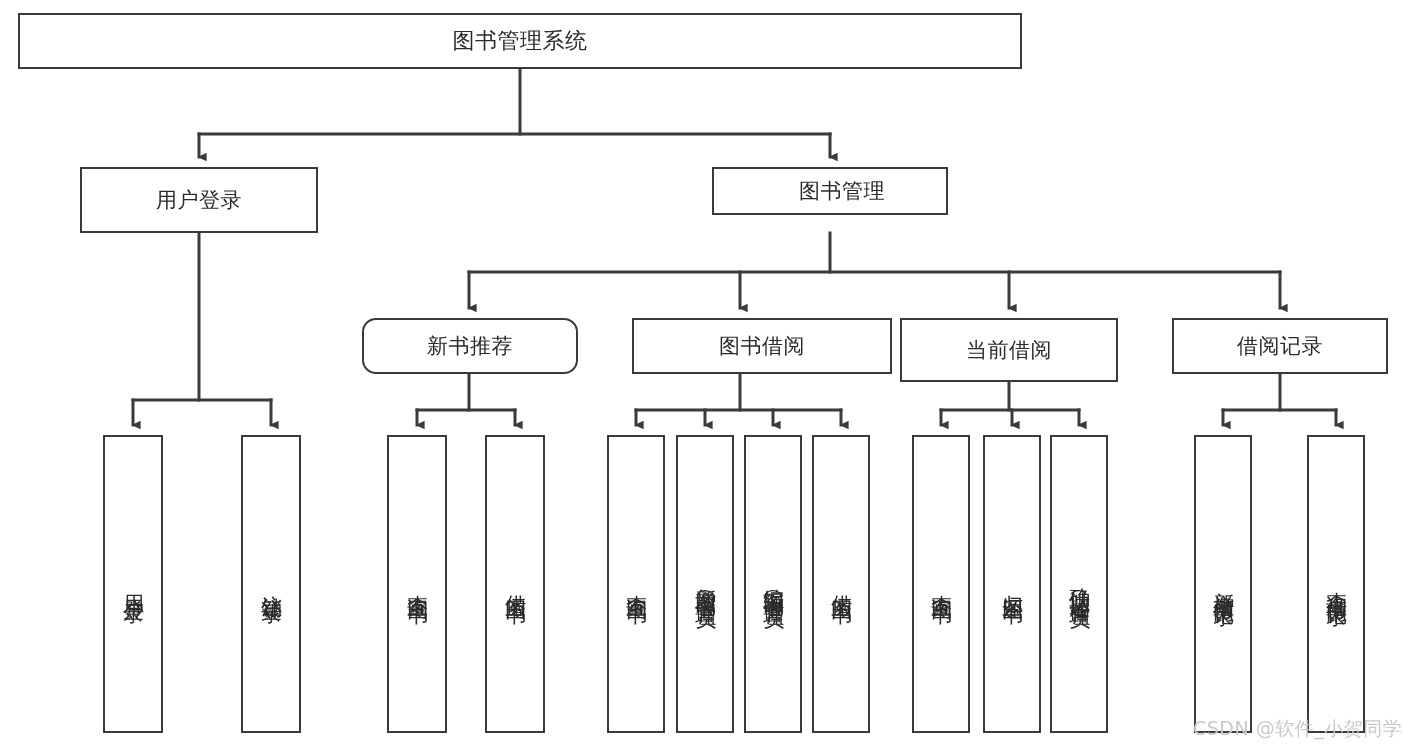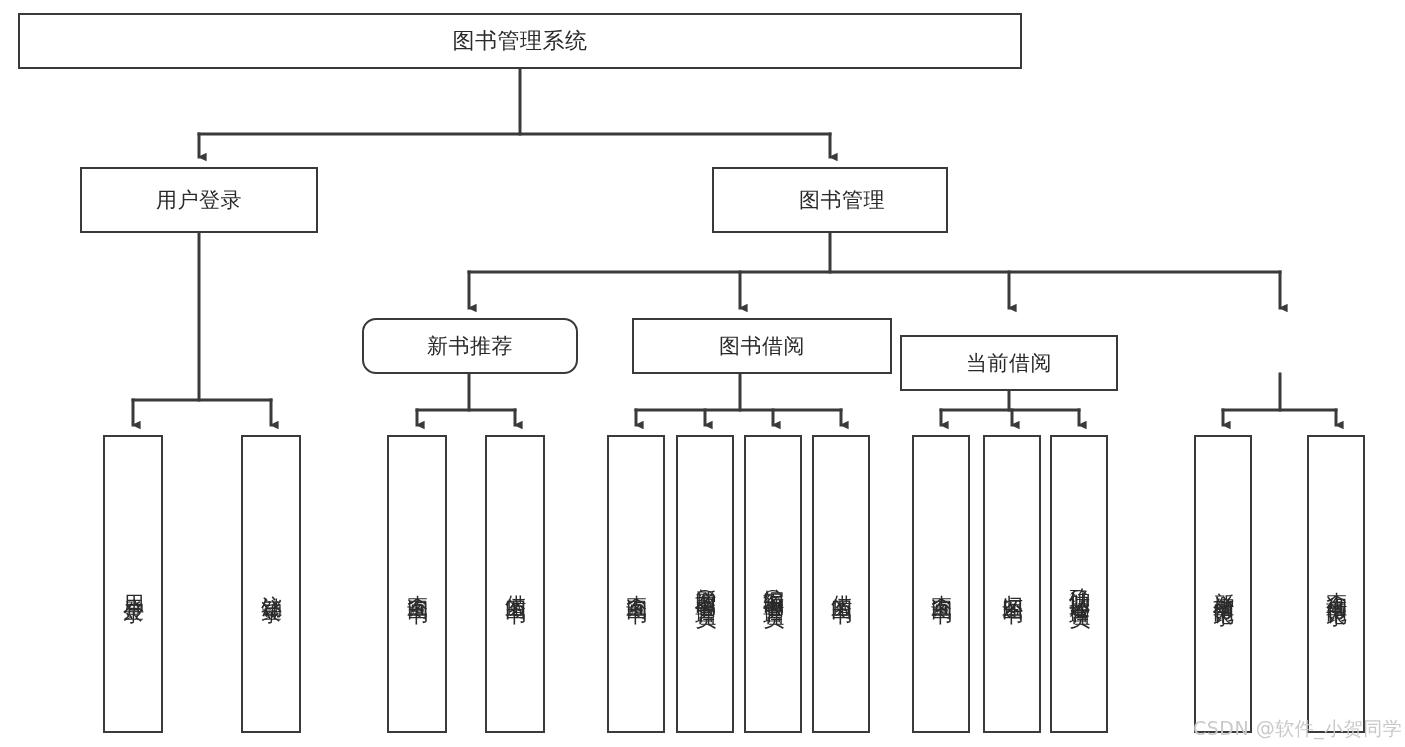--- a/index.html
+++ b/index.html
@@ -114,32 +114,35 @@
     </g>
   </svg>
 
   <div class="node horiz root" style="left:18px; top:13px; width:1004px; height:56px;">
     <span>图书管理系统</span>
   </div>
 
   <div class="node horiz" style="left:80px; top:167px; width:238px; height:66px;">
     <span>用户登录</span>
   </div>
-  <div class="node horiz" style="left:712px; top:167px; width:236px; height:66px;padding-left:24px;">
+  <div class="node horiz" style="left:712px; top:167px; width:236px; height:48px;padding-left:24px;">
     <span>图书管理</span>
   </div>
 
   <div class="node horiz" style="left:362px; top:318px; width:216px; height:56px;border-radius:14px;">
     <span>新书推荐</span>
   </div>
   <div class="node horiz" style="left:632px; top:318px; width:260px; height:56px;">
     <span>图书借阅</span>
   </div>
-  <div class="node horiz" style="left:900px; top:335px; width:218px; height:56px;">
+  <div class="node horiz" style="left:900px; top:318px; width:218px; height:64px;">
     <span>当前借阅</span>
+  </div>
+  <div class="node horiz" style="left:1172px; top:318px; width:216px; height:56px;">
+    <span>借阅记录</span>
   </div>
 
   <div class="node leaf" style="left:103px; top:435px; width:60px; height:298px;">
     <span class="vtext">用户登录</span>
   </div>
   <div class="node leaf" style="left:241px; top:435px; width:60px; height:298px;">
     <span class="vtext">注销登录</span>
   </div>
   <div class="node leaf" style="left:387px; top:435px; width:60px; height:298px;">
     <span class="vtext">查询图书</span>

